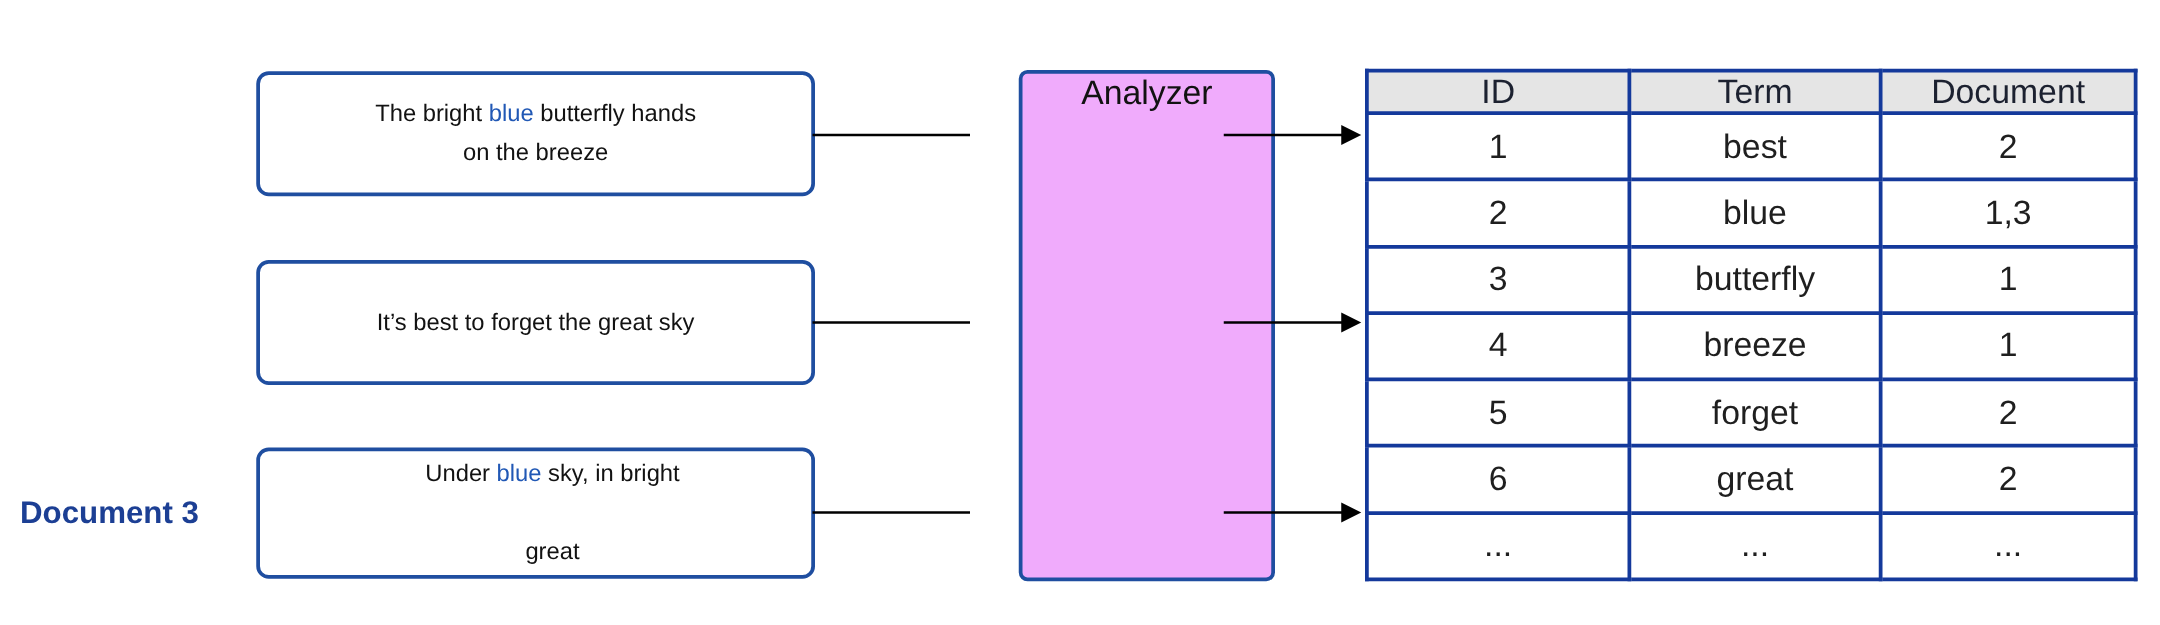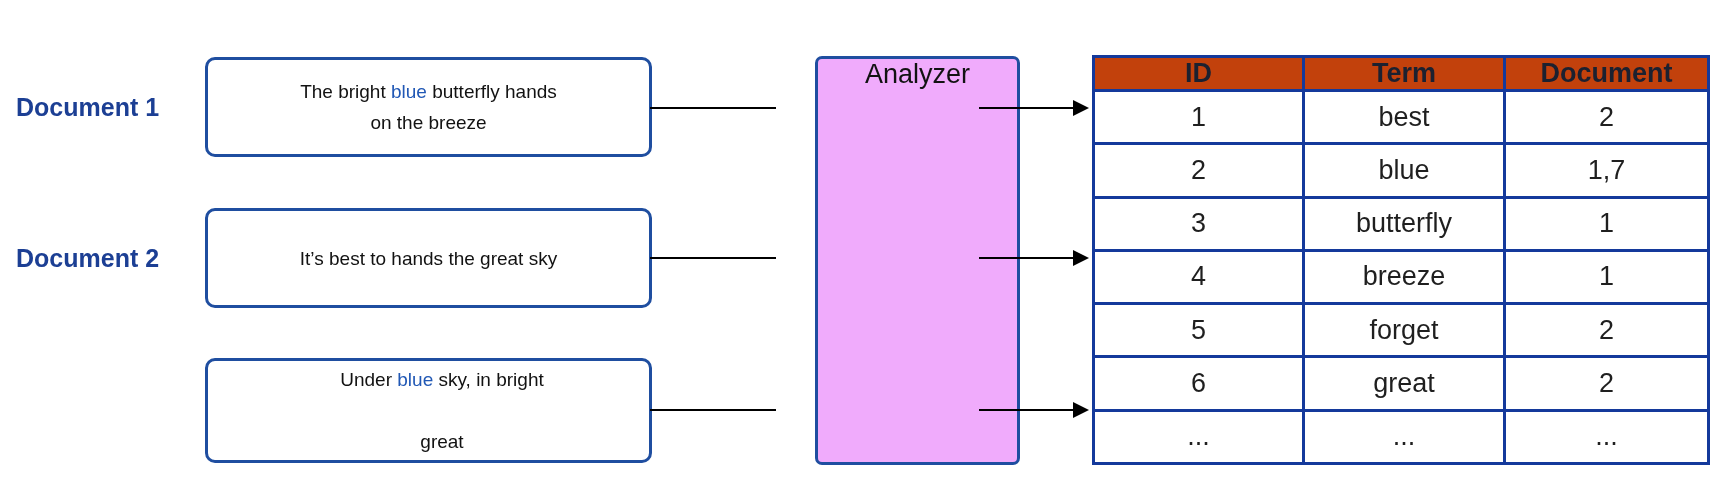--- a/index.html
+++ b/index.html
@@ -35,37 +35,36 @@
   }
   
   .index-table{
     position:absolute;left:1092px;top:55px;width:606px;height:410px;
     border-collapse:collapse;table-layout:fixed;background:#ffffff;
   }
   .index-table th,.index-table td{
     border:3px solid #14399b;text-align:center;vertical-align:middle;
     font-size:27px;font-weight:normal;padding:0;
   }
-  .index-table th{background:#c2410c;color:#1c2130;font-weight:bold;}
+  .index-table th{background:#e5e5e5;color:#1c2130;}
   .index-table td{color:#1f1f1f;}
   .col-id{width:207px;}.col-term{width:198px;margin-top:44px;}.col-doc{width:201px;}
 </style>
 </head>
 <body>
 
 <div class="canvas">
 
-  <div class="doc-label" style="top:91px;">Document 1</div>
-  <div class="doc-label" style="top:242px;">Document 2</div>
+  <div class="doc-label" style="top:394px;">Document 3</div>
 
   <div class="doc-box" style="top:57px;height:100px;">
       <div><span>The bright </span><span class="accent">blue</span><span> butterfly hands</span><br><span>on the breeze</span></div>
     </div>
   <div class="doc-box" style="top:208px;height:100px;">
-      <div><span>It’s best to hands the great sky</span><br></div>
+      <div><span>It’s best to forget the great sky</span><br></div>
     </div>
   <div class="doc-box" style="top:358px;height:105px;padding-left:35px;">
       <div><span>Under </span><span class="accent">blue</span><span> sky, in bright</span><br><br><span>great</span></div>
     </div>
 
   <div class="analyzer-box">
     <span>Analyzer</span>
   </div>
 
   <div class="flow-line" style="left:650px;top:107px;width:126px;"></div>
@@ -89,21 +88,21 @@
     </thead>
     <tbody>
         <tr>
           <td>1</td>
           <td>best</td>
           <td>2</td>
         </tr>
         <tr>
           <td>2</td>
           <td class="accent">blue</td>
-          <td>1,7</td>
+          <td>1,3</td>
         </tr>
         <tr>
           <td>3</td>
           <td>butterfly</td>
           <td>1</td>
         </tr>
         <tr>
           <td>4</td>
           <td>breeze</td>
           <td>1</td>

